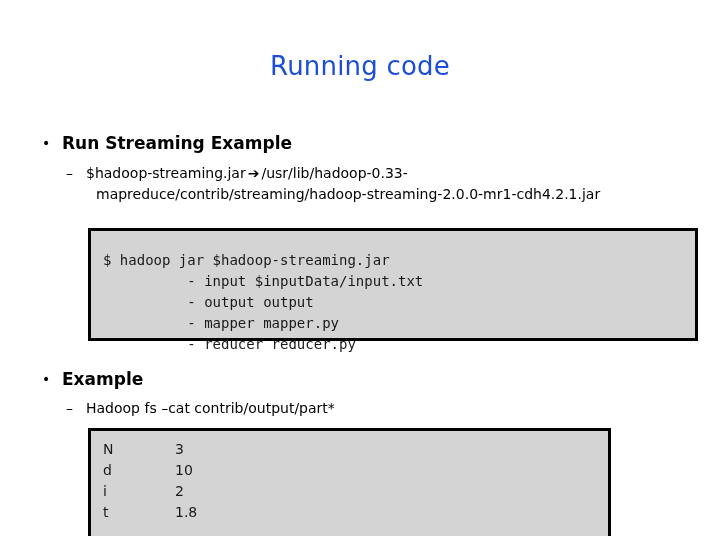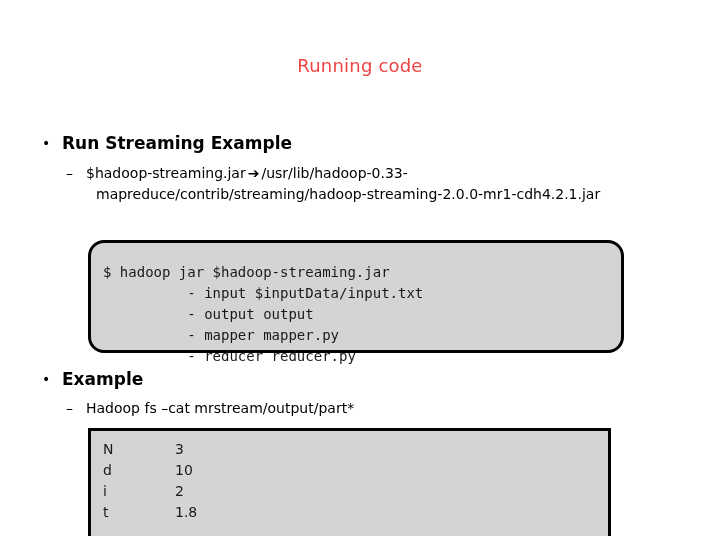--- a/index.html
+++ b/index.html
@@ -22,25 +22,25 @@
     background: #ffffff;
   }
 
   
   .slide-title {
     position: absolute;
     top: 50px;
     left: 0;
     width: 720px;
     text-align: center;
-    font-size: 18px;
+    font-size: 26px;
     font-weight: 400;
     line-height: 32px;
     letter-spacing: 0.2px;
-    color: #ef4444;
+    color: #1d4ed8;
     white-space: nowrap;
   }
 
   
   .bullet-l1 {
     position: absolute;
     left: 38px;
     width: 640px;
     display: flex;
     align-items: flex-start;
@@ -90,24 +90,23 @@
 
   
   .gray-box {
     position: absolute;
     background: #d4d4d4;
     border: 3px solid #000000;
     box-sizing: border-box;
   }
   #code-box {
     left: 88px;
-    top: 240px;
-    width: 536px;
+    top: 228px;
+    width: 610px;
     height: 113px;
-    border-radius: 16px;
   }
   #result-box {
     left: 88px;
     top: 428px;
     width: 523px;
     height: 108px;
     border-bottom: none;
   }
 
   .code-lines {
@@ -169,21 +168,21 @@
           - reducer reducer.py</pre>
   </div>
 
   <div class="bullet-l1" style="top:368px;">
     <span class="marker">•</span>
     <span class="btext">Example</span>
   </div>
 
   <div class="bullet-l2" style="top:398px;">
     <span class="marker">–</span>
-    <span class="btext">Hadoop fs –cat mrstream/output/part*</span>
+    <span class="btext">Hadoop fs –cat contrib/output/part*</span>
   </div>
 
   <div class="gray-box" id="result-box">
     <table class="result-table">
       <tbody>
         <tr>
           <td class="col-key">N</td>
           <td class="col-val">3</td>
         </tr>
         <tr>

